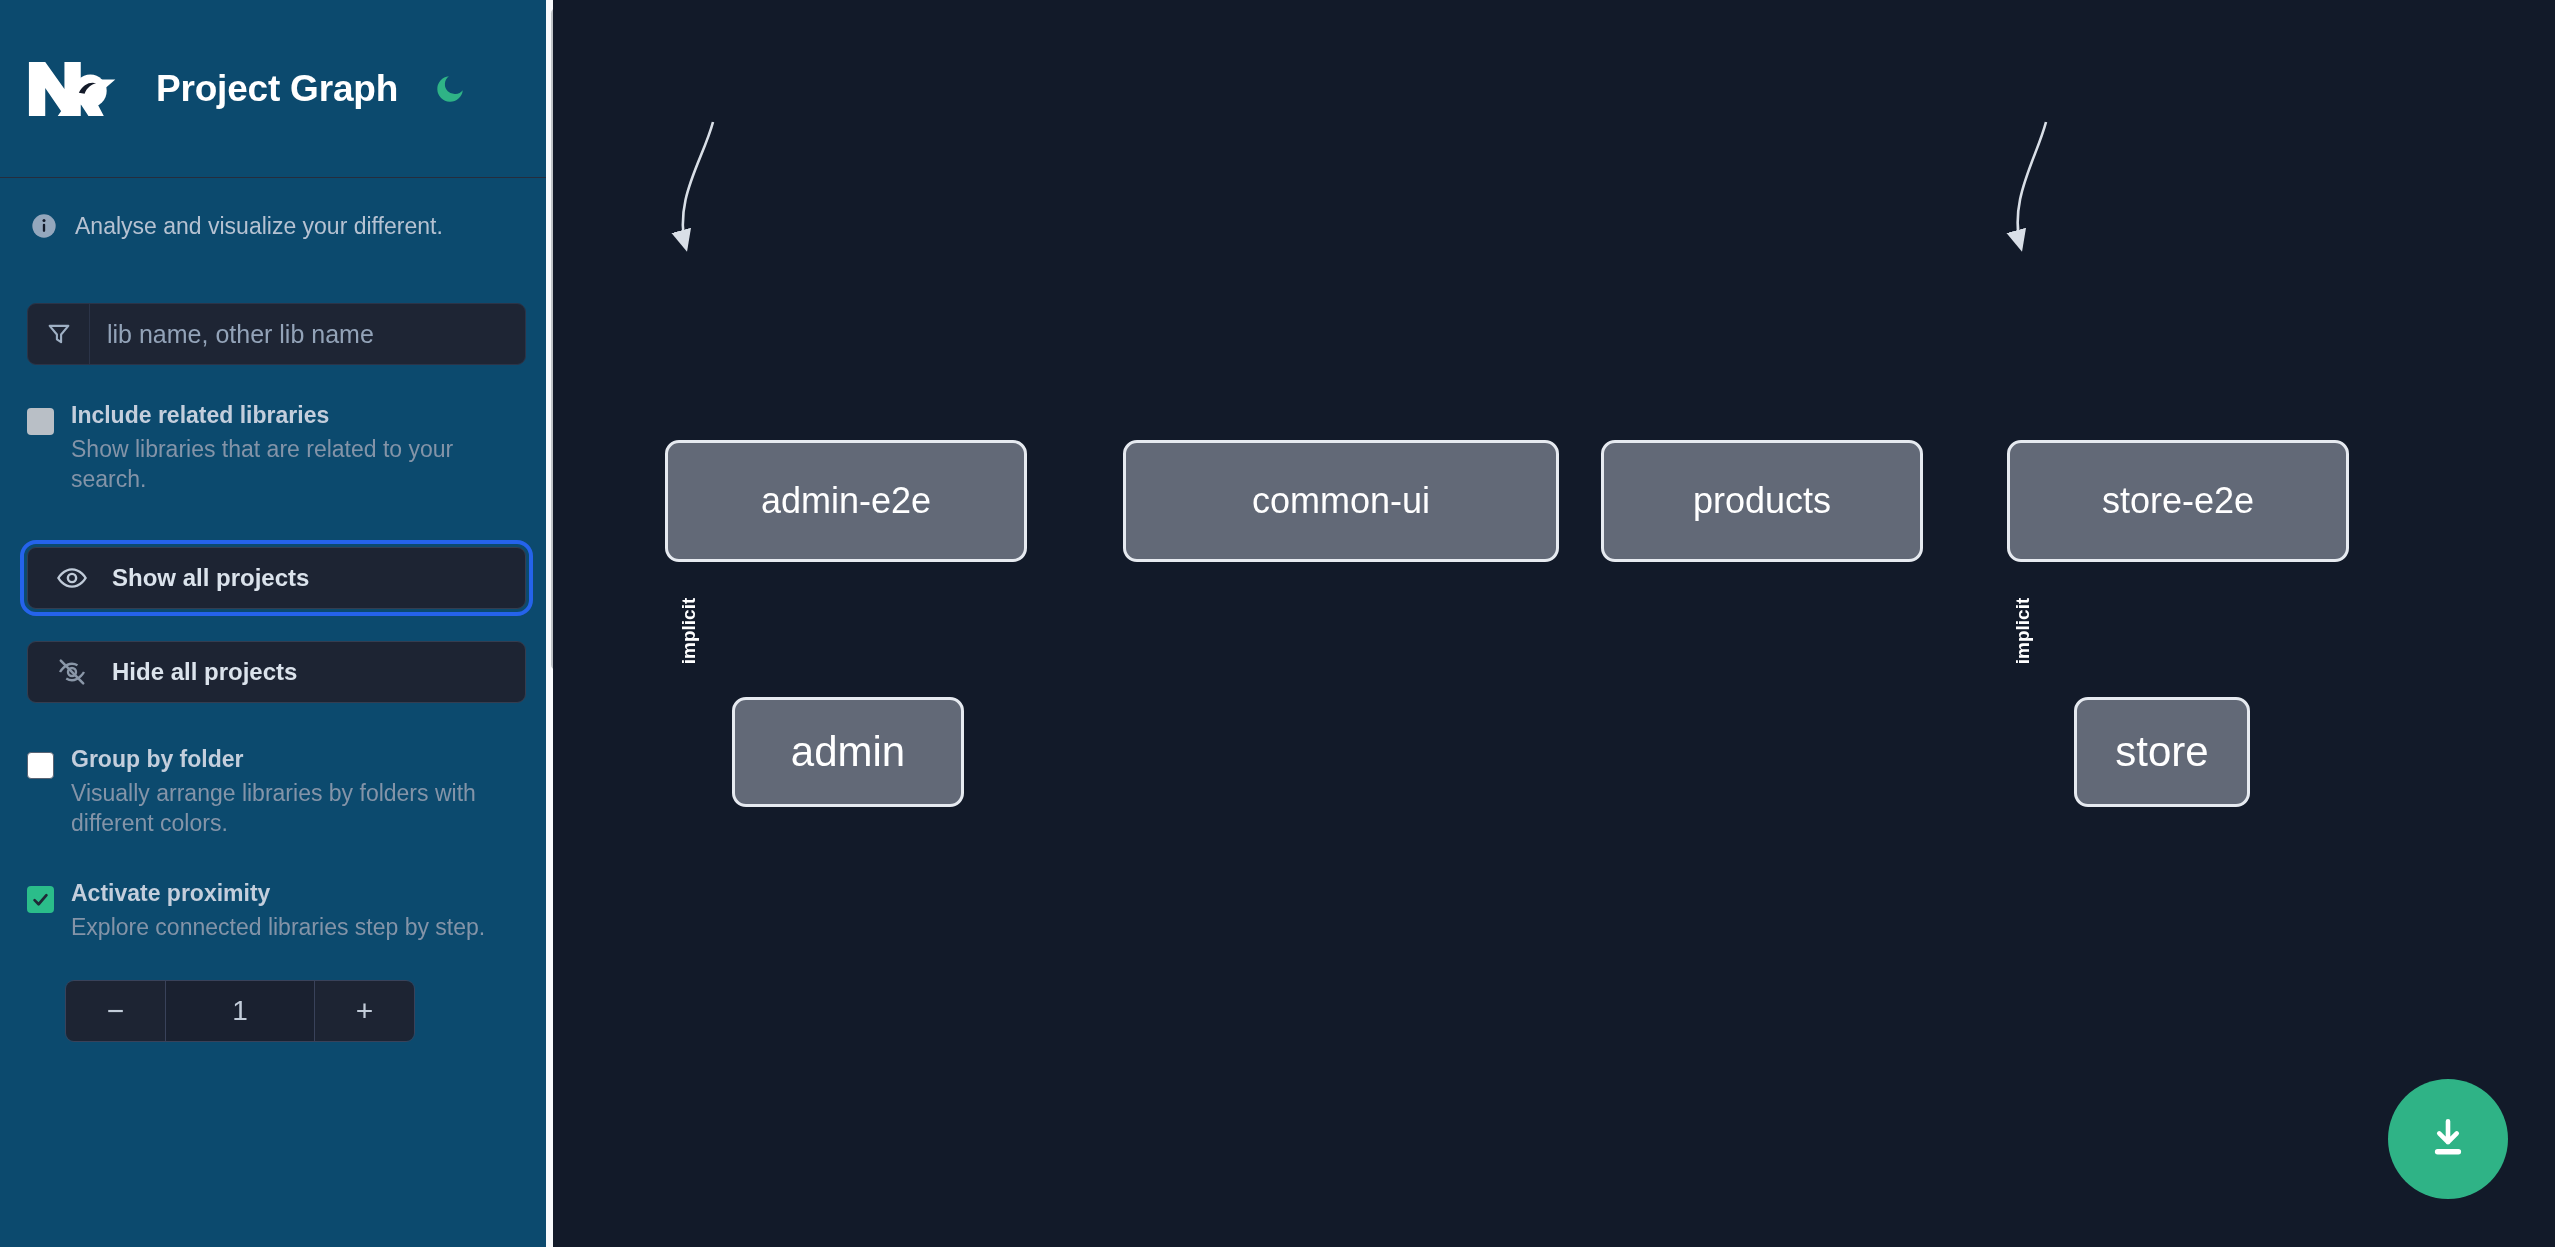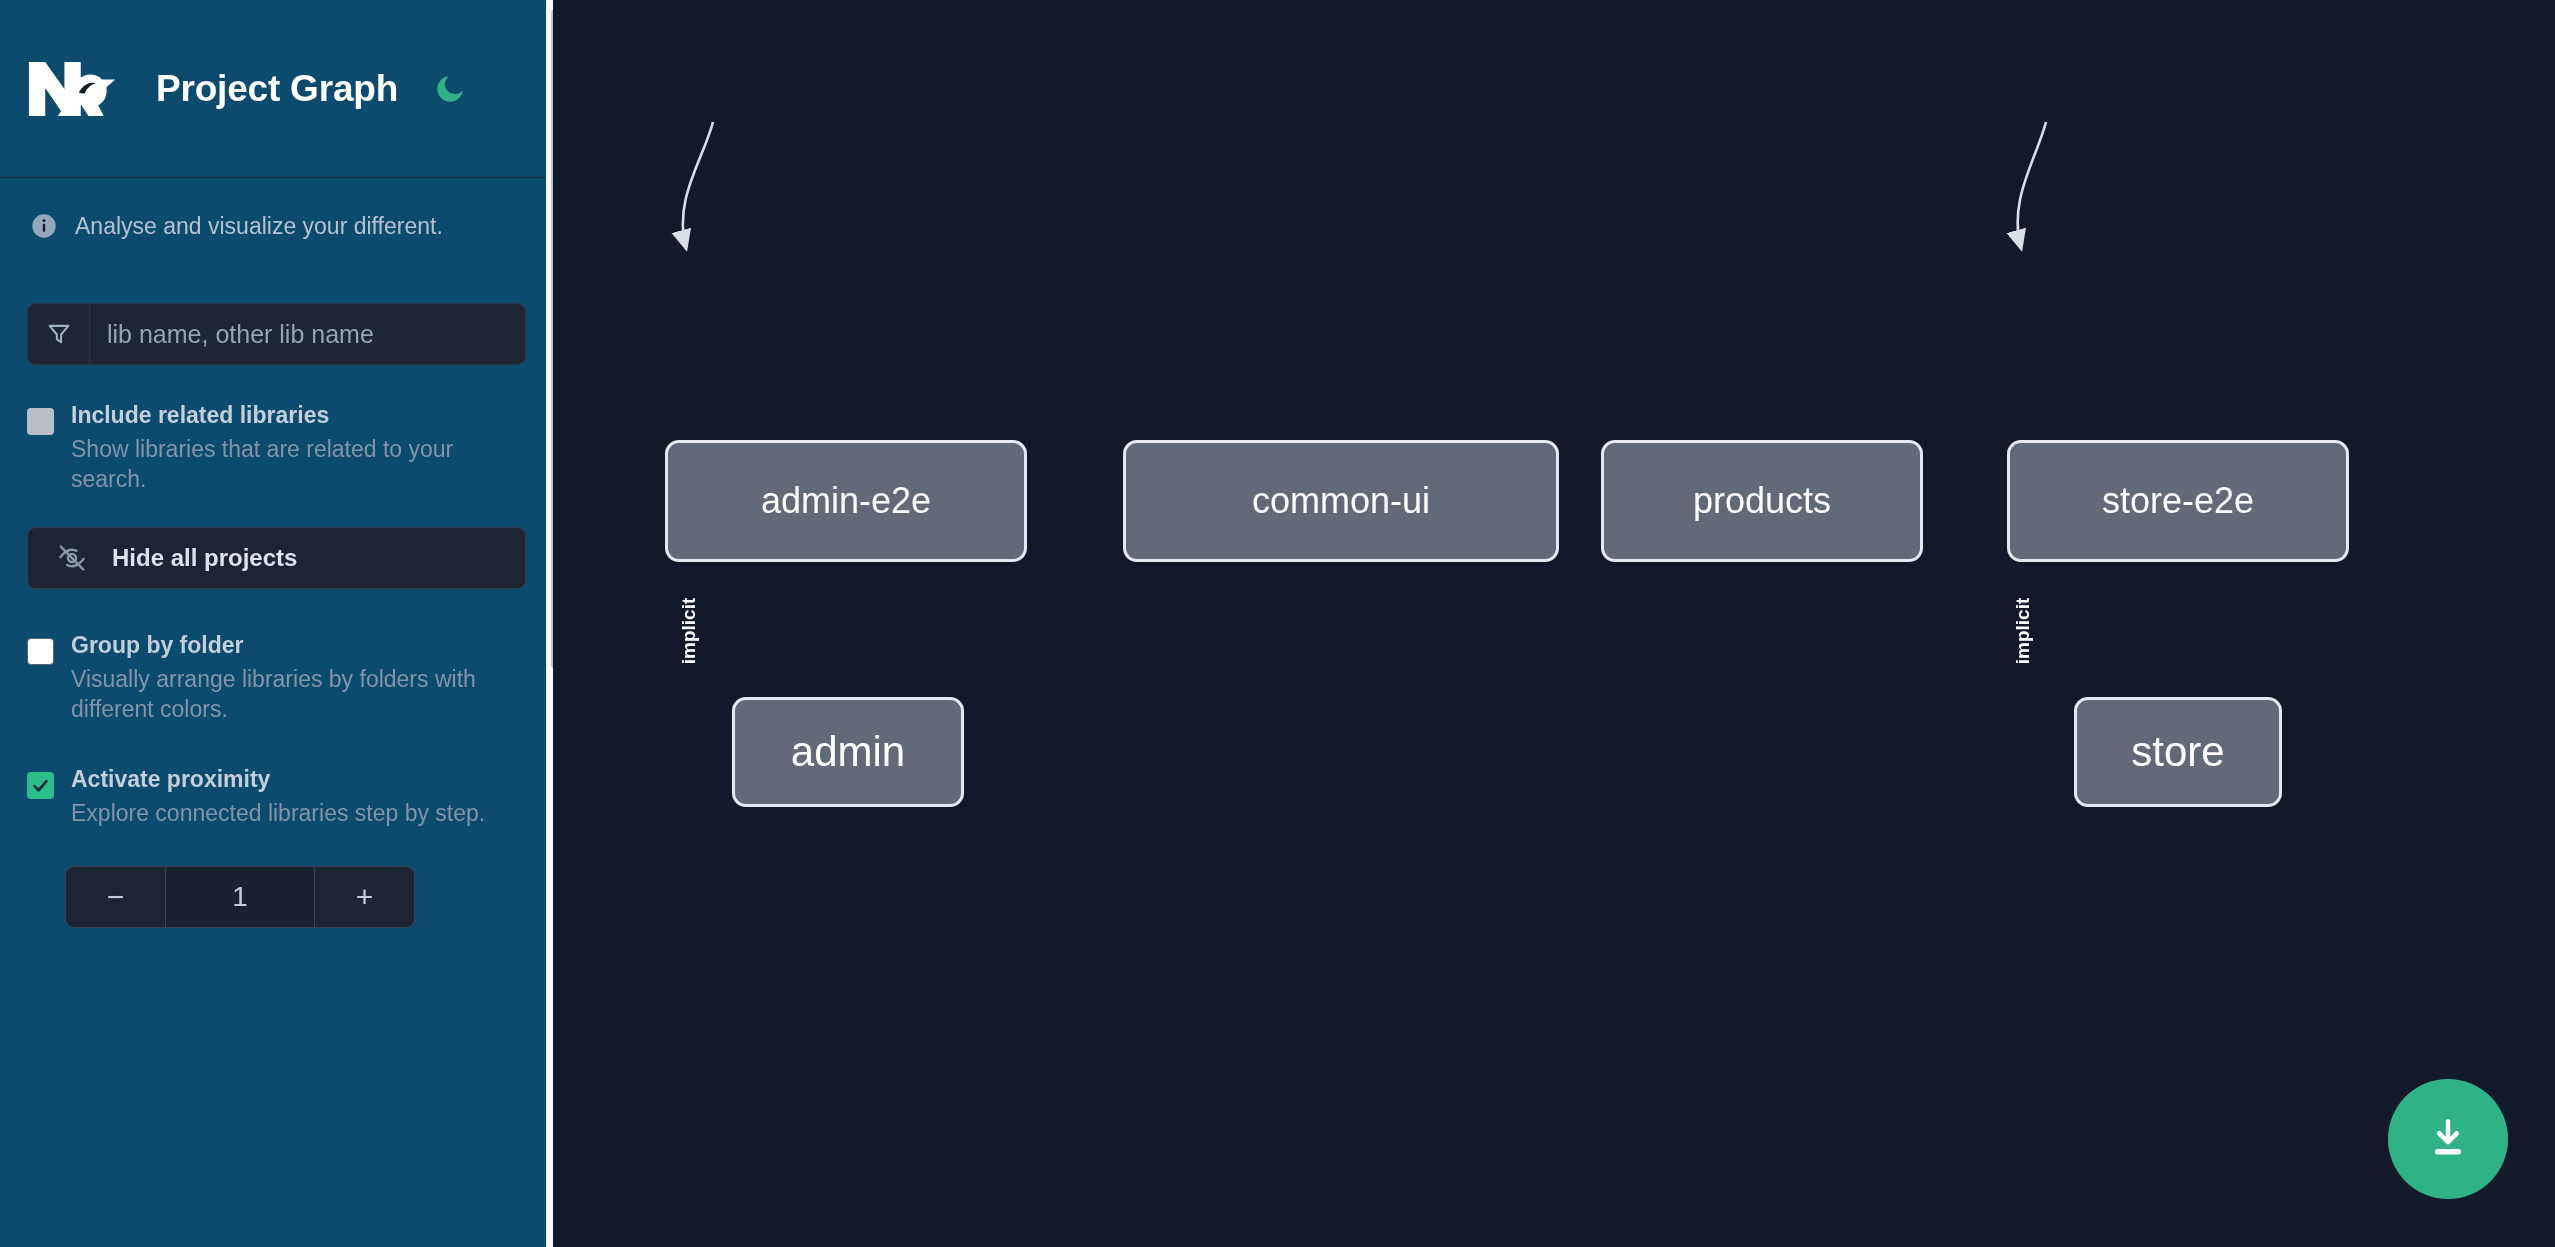--- a/index.html
+++ b/index.html
@@ -302,20 +302,29 @@
         </div>
 
         <div class="check-row">
           <span class="cbox gray"></span>
           <div class="check-texts">
             <div class="check-title">Include related libraries</div>
             <div class="check-desc">Show libraries that are related to your search.</div>
           </div>
         </div>
 
+        <button class="btn btn-showall focused">
+          <span class="btn-icon">
+            <svg viewBox="0 0 24 24" width="32" height="32" aria-hidden="true">
+              <path fill="none" stroke="#c0cbd9" stroke-width="1.8" d="M1.8 12S5.5 5.5 12 5.5 22.2 12 22.2 12 18.5 18.5 12 18.5 1.8 12 1.8 12z"></path>
+              <circle cx="12" cy="12" r="3.1" fill="none" stroke="#c0cbd9" stroke-width="1.8"></circle>
+            </svg>
+          </span>
+          <span class="btn-label">Show all projects</span>
+        </button>
 
         <button class="btn btn-hideall">
           <span class="btn-icon">
             <svg viewBox="0 0 24 24" width="32" height="32" aria-hidden="true">
               <path fill="none" stroke="#8a97a8" stroke-width="1.8" d="M3 12s3.6-6.2 9-6.2c1.5 0 2.9.5 4.1 1.2M21 12s-3.6 6.2-9 6.2c-1.6 0-3-.5-4.3-1.3"></path>
               <circle cx="12" cy="12" r="3" fill="none" stroke="#8a97a8" stroke-width="1.8"></circle>
               <path stroke="#8a97a8" stroke-width="1.9" stroke-linecap="round" d="M3.6 3.4 20.4 20.6"></path>
             </svg>
           </span>
           <span class="btn-label">Hide all projects</span>
@@ -364,21 +373,21 @@
       </defs>
       <path d="M160 122 C 150 160, 120 200, 133 248" fill="none" stroke="#d9dfe7" stroke-width="2.6" marker-end="url(#ah)"></path>
       <path d="M1493 122 C 1483 160, 1455 200, 1468 248" fill="none" stroke="#d9dfe7" stroke-width="2.6" marker-end="url(#ah)"></path>
     </svg>
 
     <div class="node" style="left:112px;  top:440px; width:362px; height:122px;">admin-e2e</div>
     <div class="node" style="left:570px;  top:440px; width:436px; height:122px;">common-ui</div>
     <div class="node" style="left:1048px; top:440px; width:322px; height:122px;">products</div>
     <div class="node" style="left:1454px; top:440px; width:342px; height:122px;">store-e2e</div>
     <div class="node" style="left:179px;  top:697px; width:232px; height:110px; font-size:42px;">admin</div>
-    <div class="node" style="left:1521px; top:697px; width:208px; height:110px; font-size:42px;">store</div>
+    <div class="node" style="left:1521px; top:697px; width:176px; height:110px; font-size:42px;">store</div>
 
     <div class="edge-label" style="left:103px; top:620px;">implicit</div>
     <div class="edge-label" style="left:1437px; top:620px;">implicit</div>
 
     <button class="fab">
       <span>
         <svg viewBox="0 0 24 24" width="50" height="50" aria-hidden="true">
           <path fill="none" stroke="#ffffff" stroke-width="2.2" stroke-linecap="round" stroke-linejoin="round" d="M12 4v10m0 0 4.2-4.2M12 14l-4.2-4.2"></path>
           <path stroke="#ffffff" stroke-width="2.6" stroke-linecap="round" d="M7 18.6h10"></path>
         </svg>

